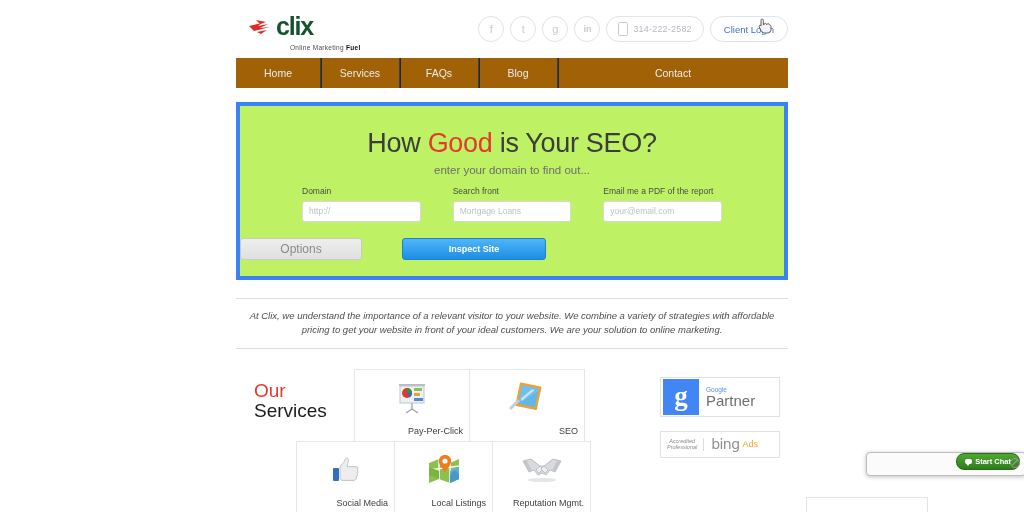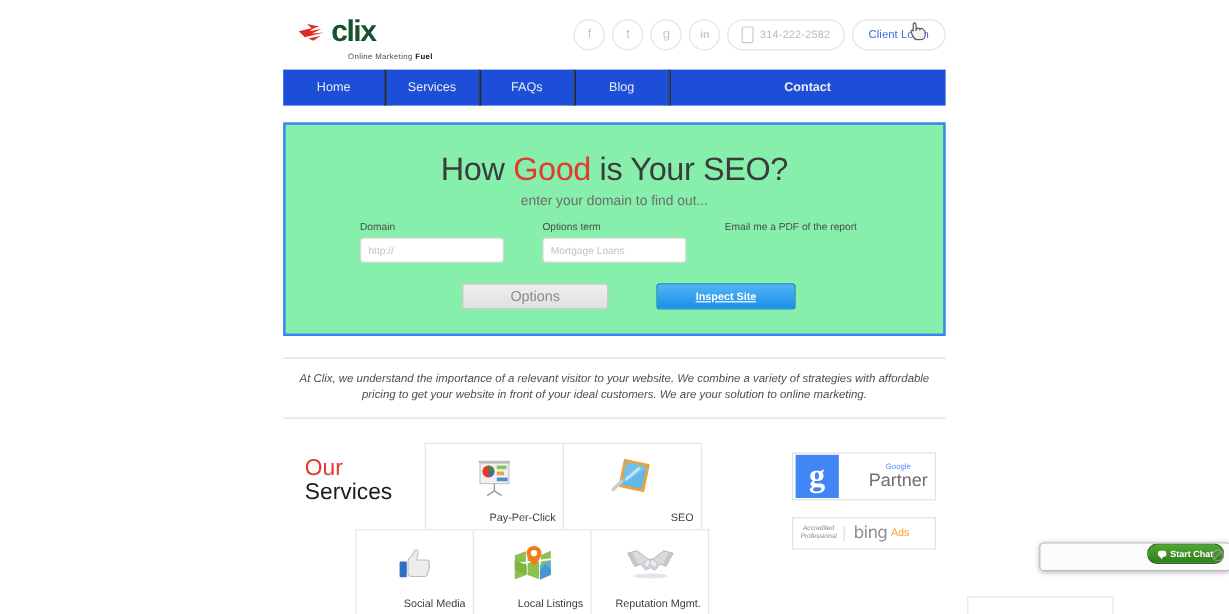--- a/index.html
+++ b/index.html
@@ -30,52 +30,52 @@
     display:flex;align-items:center;gap:5px;padding:0 11px;}
   .phone-ico{width:8px;height:12px;border:1.4px solid #c9c9d1;border-radius:1.5px;}
   .phone-num{font-size:9px;color:#b9b9c2;letter-spacing:.2px;}
   .login{height:24px;border:1px solid #dfe3ef;border-radius:13px;background:#fff;
     display:flex;align-items:center;padding:0 13px;}
   .login span{font-size:9.5px;color:#3a6fd8;}
 
   .cursor{position:absolute;left:758px;top:18px;width:14px;height:16px;}
 
   
-  .nav{height:30px;background:#1d4ed8;display:flex;}
+  .nav{height:30px;background:#a16207;display:flex;}
   .nav div{flex:0 0 auto;display:flex;align-items:center;justify-content:center;
     font-size:10.5px;color:#e9ebee;border-right:1px solid #3a4048;
     box-shadow:inset 1px 0 0 #232930;}
   .nav div:first-child{box-shadow:none;}
   .nav div:last-child{border-right:none;flex:1 1 auto;padding-left:0;}
   .nav .n0{width:84px}.nav .n1{width:78px}.nav .n2{width:78px}
-  .nav .n3{width:78px}.nav .n4{width:78px}.nav .n5{width:100px;justify-content:center;font-weight:bold;}
-
-  
-  .hero{margin-top:14px;height:178px;background:#86efac;border:2px solid #3b82f6;
+  .nav .n3{width:78px}.nav .n4{width:78px}.nav .n5{width:100px;justify-content:center;}
+
+  
+  .hero{margin-top:14px;height:178px;background:#bef264;border:4px solid #3b82f6;
     position:relative;box-sizing:border-box;}
   .h1{position:absolute;top:22px;left:0;right:0;text-align:center;
     font-size:27px;color:#3c3c3c;font-weight:normal;letter-spacing:-.3px;}
   .h1 em{font-style:normal;color:#e23b2e;}
   .sub{position:absolute;top:58px;left:0;right:0;text-align:center;
     font-size:11.5px;color:#6d6d6d;}
   .fields{position:absolute;top:80px;left:62px;right:62px;display:flex;gap:32px;}
   .field{flex:1;}
   .field label{display:block;font-size:8.5px;color:#4a4a4a;margin-bottom:4px;}
   .field input{width:100%;height:21px;box-sizing:border-box;border:1px solid #d9d9d9;
     background:#fff;border-radius:3px;padding:0 6px;font-size:8.5px;color:#555;
     font-family:inherit;outline:none;}
   .field input::placeholder{color:#c2c2c2;}
   .btns{position:absolute;top:132px;left:0;right:0;display:flex;
-    justify-content:center;gap:40px;padding-left:24px;}
+    gap:40px;}
   .btn-opt{width:122px;height:22px;border:1px solid #c9c9c9;border-radius:3px;
     background:linear-gradient(#eeeeee,#e0e0e0);color:#8a8a8a;font-size:12px;
     display:flex;align-items:center;justify-content:center;font-family:inherit;padding:0;}
-  .btn-go{width:116px;height:22px;border:1px solid #1f7fd0;border-radius:3px;
+  .btn-go{width:144px;height:22px;border:1px solid #1f7fd0;border-radius:3px;
     background:linear-gradient(#52b5f6,#1b8ee8);color:#fff;font-size:9px;font-weight:bold;
-    display:flex;align-items:center;justify-content:center;font-family:inherit;padding:0;text-decoration:underline;}
+    display:flex;align-items:center;justify-content:center;font-family:inherit;padding:0;}
   .blurb{margin-top:18px;padding:10px 12px;font-style:italic;font-size:9.5px;
     line-height:1.5;color:#4e4e4e;text-align:center;
     border-top:1px solid #dedede;border-bottom:1px solid #dedede;}
 
   
   .services{margin-top:20px;position:relative;height:150px;}
   .svc-title{position:absolute;left:18px;top:12px;line-height:19px;}
   .svc-title .a{font-size:19px;color:#e23b2e;}
   .svc-title .b{font-size:19px;color:#1c1c1c;display:block;}
   .grid{position:absolute;left:118px;top:0;width:236px;}
@@ -87,21 +87,21 @@
   .tile .lab{position:absolute;right:6px;bottom:5px;font-size:9px;color:#3d3d3d;}
   .tile.first{margin-left:0;}
   .row2{margin-left:-58px;}
 
   .badges{position:absolute;left:424px;top:8px;width:120px;}
   .badge{border:1px solid #e2e2e2;background:#fff;box-sizing:border-box;}
   .badge-g{height:40px;display:flex;align-items:center;padding:2px;}
   .g-sq{width:36px;height:36px;background:#4285f4;color:#fff;font-size:27px;
     font-weight:bold;display:flex;align-items:center;justify-content:center;
     font-family:"Liberation Serif",serif;line-height:1;}
-  .g-txt{margin-left:25px;text-align:center;}
+  .g-txt{margin-left:7px;}
   .g-txt .s1{font-size:6.5px;color:#5b8def;display:block;line-height:7px;}
   .g-txt .s2{font-size:15px;color:#6f6f6f;display:block;line-height:15px;}
   .badge-b{margin-top:14px;height:27px;display:flex;align-items:center;padding:0 6px;}
   .b-acc{font-size:5.5px;font-style:italic;color:#8a8a8a;line-height:6.5px;
     text-align:center;padding-right:6px;border-right:1px solid #dcdcdc;}
   .b-bing{margin-left:7px;font-size:14px;color:#8f8f8f;
     font-family:"DejaVu Sans",sans-serif;letter-spacing:-.6px;line-height:14px;}
   .b-ads{font-size:9px;color:#f0a62c;margin-left:3px;}
 
   
@@ -183,25 +183,26 @@
   <div class="hero">
     <div class="h1"><span>How </span><em>Good</em><span> is Your SEO?</span></div>
     <div class="sub">enter your domain to find out...</div>
 
     <div class="fields">
       <div class="field">
         <label>Domain</label>
         <input type="text" placeholder="http://" style="">
       </div>
       <div class="field">
-        <label>Options term</label>
+        <label>Search front</label>
         <input type="text" placeholder="Mortgage Loans" style="">
       </div>
       <div class="field">
         <label>Email me a PDF of the report</label>
+        <input type="text" placeholder="your@email.com" style="">
       </div>
     </div>
 
     <div class="btns">
       <button class="btn-opt">Options</button>
       <button class="btn-go">Inspect Site</button>
     </div>
   </div>
 
   <div class="blurb">At Clix, we understand the importance of a relevant visitor to your website. We combine a variety of strategies with affordable pricing to get your website in front of your ideal customers. We are your solution to online marketing.</div>

